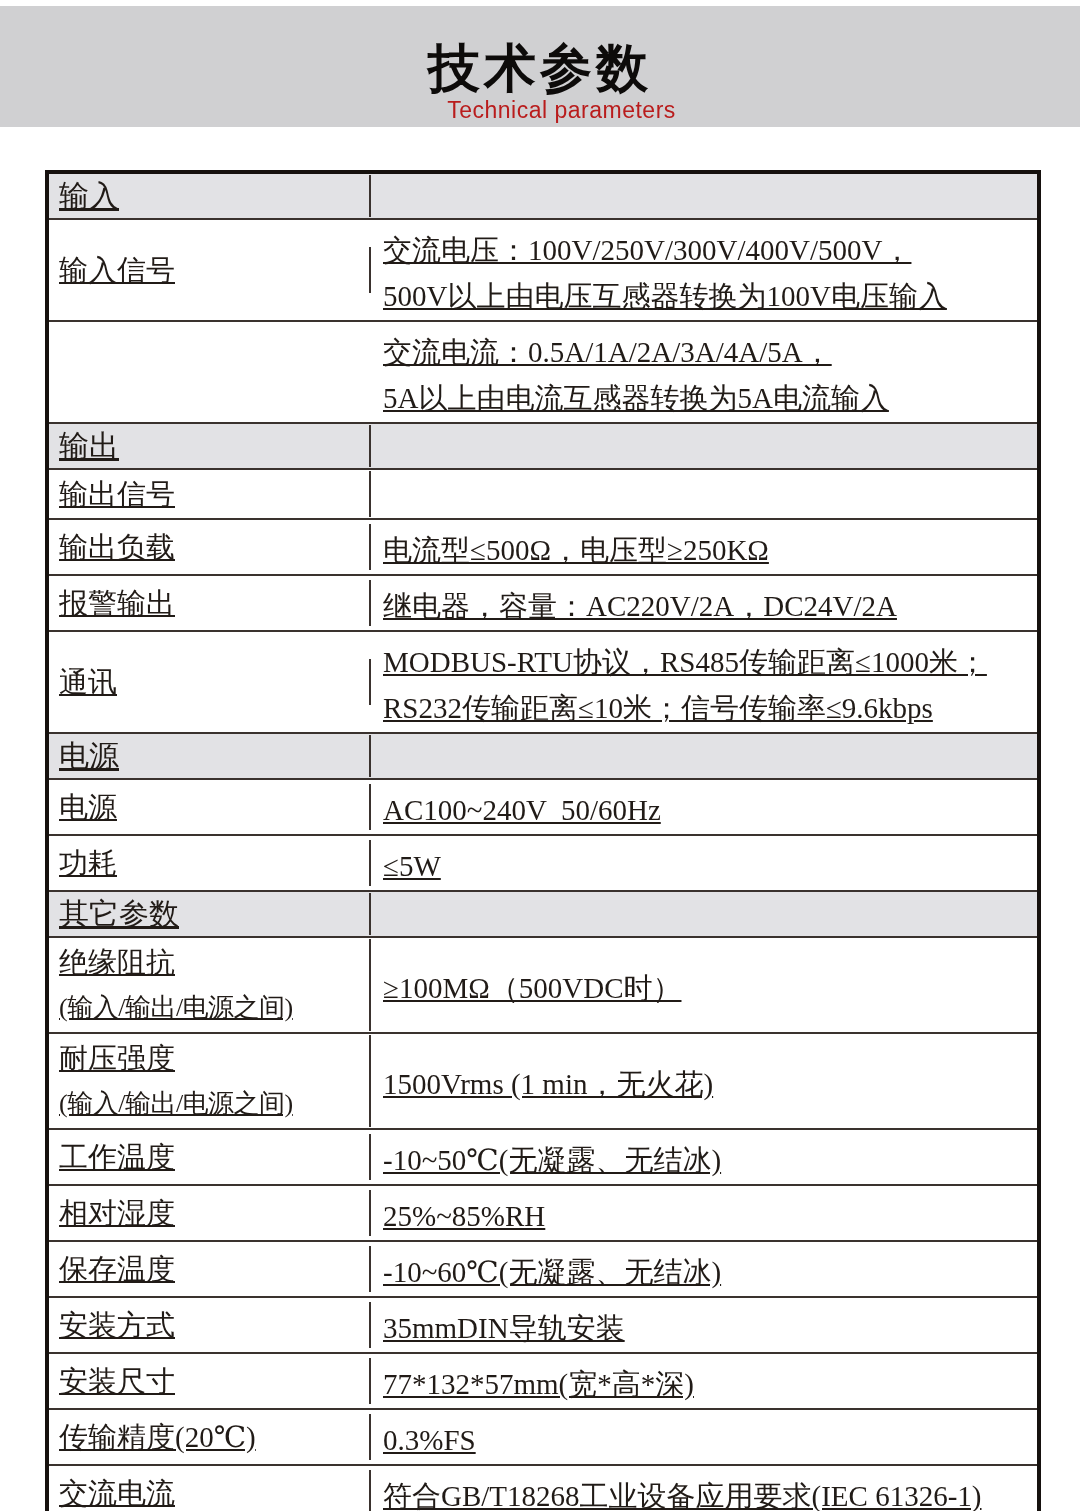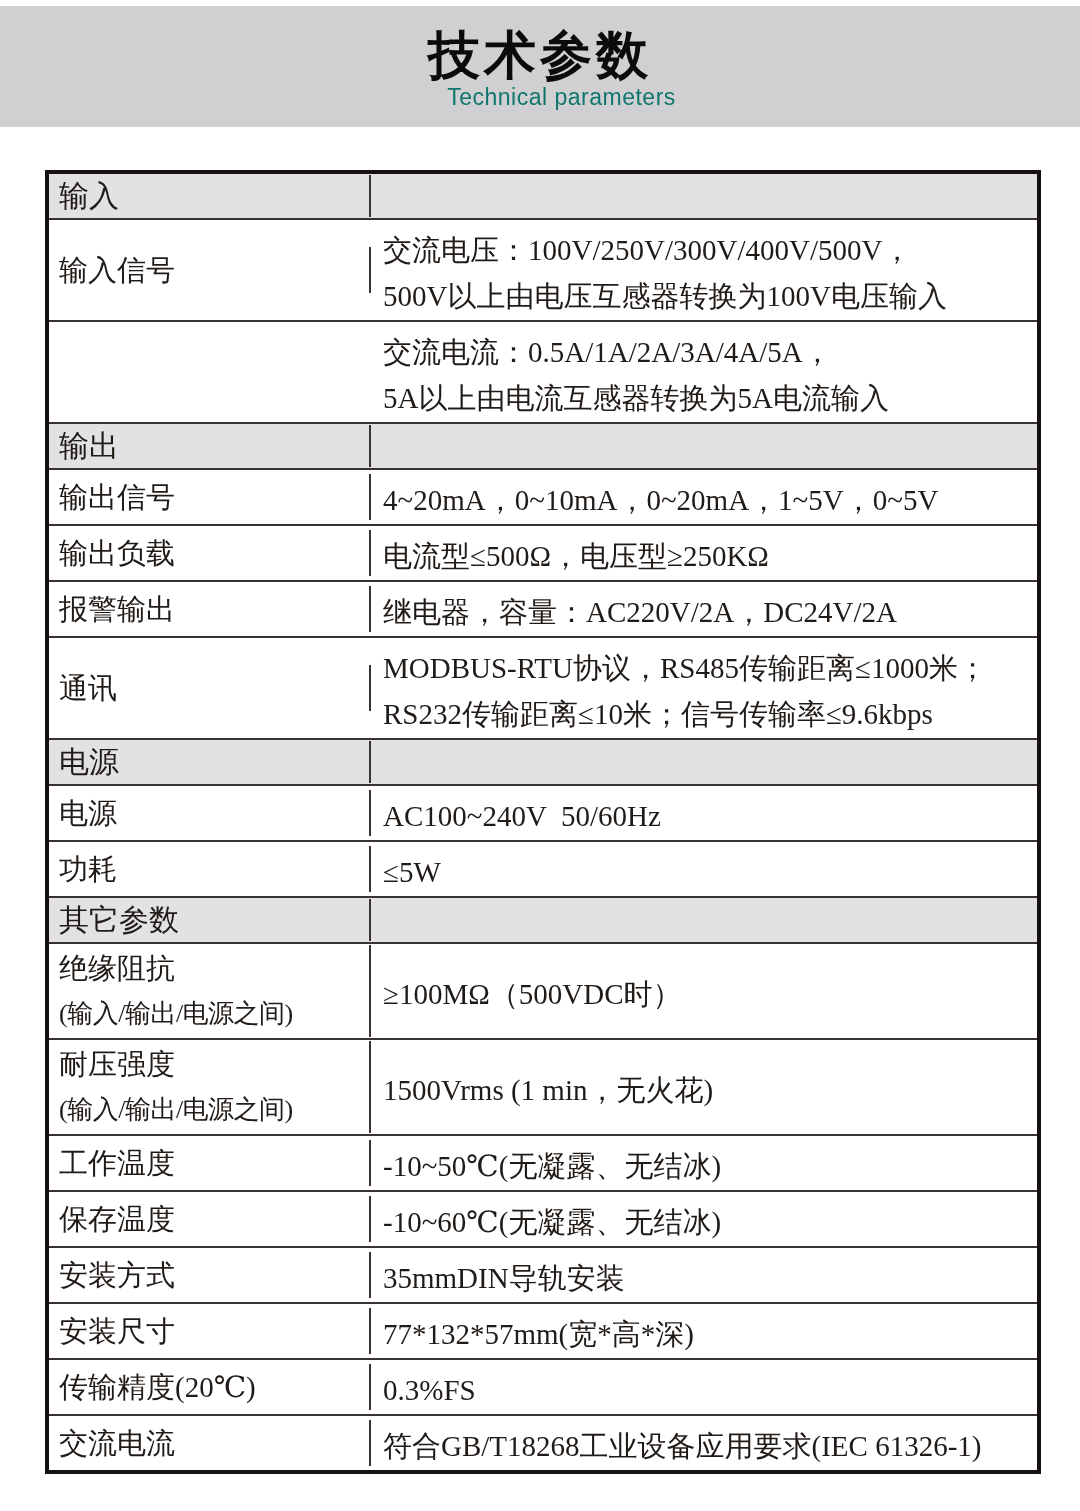--- a/index.html
+++ b/index.html
@@ -13,48 +13,48 @@
     color: #211b17;
   }
   .band {
     position: absolute;
     left: 0; top: 6px;
     width: 100%; height: 121px;
     background: #d0d0d2;
     text-align: center;
   }
   .band-title {
-    padding-top: 20px;
+    padding-top: 33px;
     font-family: "Liberation Sans", "DejaVu Sans", sans-serif;
     font-weight: 700;
     font-size: 52px;
     line-height: 58px;
     letter-spacing: 4px;
     color: #0d0b0a;
   }
   .band-sub {
     font-family: "Liberation Sans", "DejaVu Sans", sans-serif;
     font-size: 23px;
     line-height: 27px;
     letter-spacing: 0.5px;
-    color: #0f766e;
+    color: #b91c1c;
     padding-left: 43px;
   }
   .spec-table {
     position: absolute;
     left: 45px; top: 170px;
     width: 996px;
     border: 4px solid #16110e;
     box-sizing: border-box;
     background: #ffffff;
   }
   .trow { display: flex; padding: 1px 0; }
   .trow + .trow { border-top: 2px solid #3a322e; align-items: center; }
   .trow.section { background: #e2e2e5; }
-  .cell { box-sizing: border-box; }
+  .cell { box-sizing: border-box; text-decoration: underline; }
   .cell.label {
     flex: 0 0 322px;
     width: 322px;
     border-right: 2px solid #3a322e;
     padding: 0 2px 0 10px;
     overflow: hidden;
   }
   .cell.value {
     flex: 1 1 auto;
     min-width: 0;
@@ -103,23 +103,20 @@
       <div class="trow section">
         <div class="cell label">
           <div class="line">输出</div>
         </div>
         <div class="cell value"></div>
       </div>
       <div class="trow">
         <div class="cell label">
           <div class="line">输出信号</div>
         </div>
-        <div class="cell value">
-          <div class="line">4~20mA，0~10mA，0~20mA，1~5V，0~5V</div>
-        </div>
       </div>
       <div class="trow">
         <div class="cell label">
           <div class="line">输出负载</div>
         </div>
         <div class="cell value">
           <div class="line">电流型≤500Ω，电压型≥250KΩ</div>
         </div>
       </div>
       <div class="trow">
@@ -184,20 +181,28 @@
         <div class="cell value">
           <div class="line">1500Vrms (1 min，无火花)</div>
         </div>
       </div>
       <div class="trow">
         <div class="cell label">
           <div class="line">工作温度</div>
         </div>
         <div class="cell value">
           <div class="line">-10~50℃(无凝露、无结冰)</div>
+        </div>
+      </div>
+      <div class="trow">
+        <div class="cell label">
+          <div class="line">相对湿度</div>
+        </div>
+        <div class="cell value">
+          <div class="line">25%~85%RH</div>
         </div>
       </div>
       <div class="trow">
         <div class="cell label">
           <div class="line">保存温度</div>
         </div>
         <div class="cell value">
           <div class="line">-10~60℃(无凝露、无结冰)</div>
         </div>
       </div>

